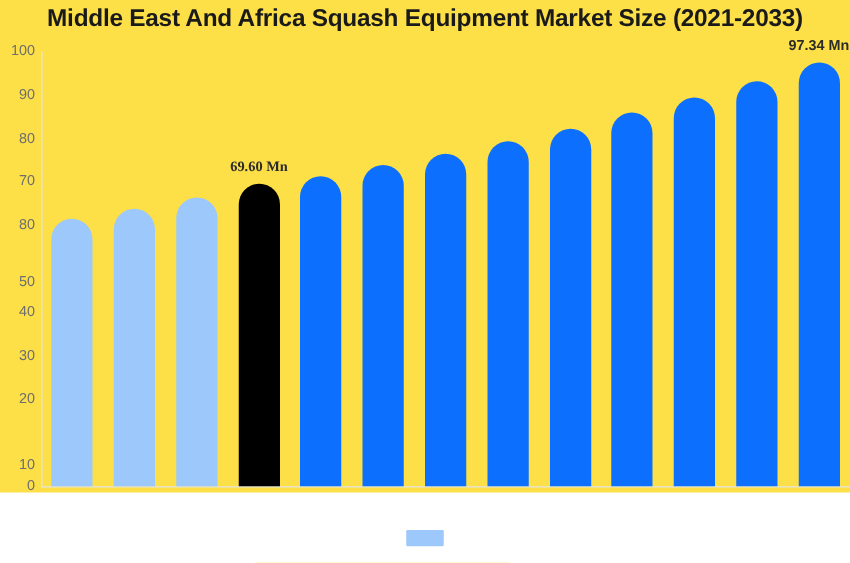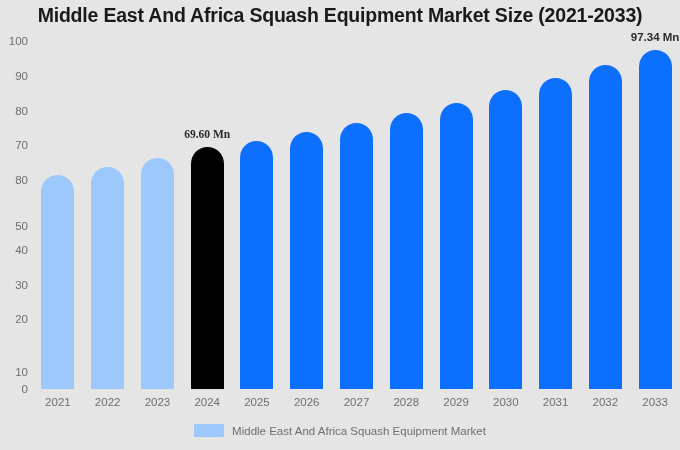--- a/index.html
+++ b/index.html
@@ -10,22 +10,22 @@
   body {
     width: 680px;
     height: 450px;
     font-family: "Liberation Sans", sans-serif;
     overflow: hidden;
     position: relative;
   }
   #chart-root {
     position: relative;
     width: 680px;
-    height: 450px;
-    background: #e5e5e5;
+    height: 394px;
+    background: #fde047;
   }
   .chart-title {
     position: absolute;
     top: 4px;
     left: 0;
     width: 680px;
     text-align: center;
     font-size: 19.5px;
     font-weight: bold;
     color: #1a1a1a;
@@ -199,36 +199,20 @@
       </div>
       <div class="bar-slot" style="left: 555.846px; width: 33px;">
         <div class="bar" style="height: 323.64px; background: rgb(12, 111, 253);"></div>
       </div>
       <div class="bar-slot" style="left: 605.615px; width: 33px;">
         <div class="bar" style="height: 338.743px; background: rgb(12, 111, 253);"></div>
         <div class="bar-label" style="bottom: 345.743px;">97.34 Mn</div>
       </div>
     </div>
 
-  <div class="x-axis">
-      <div class="x-tick" style="left: -0.115385px; width: 50px;">2021</div>
-      <div class="x-tick" style="left: 49.6538px; width: 50px;">2022</div>
-      <div class="x-tick" style="left: 99.4231px; width: 50px;">2023</div>
-      <div class="x-tick" style="left: 149.192px; width: 50px;">2024</div>
-      <div class="x-tick" style="left: 198.962px; width: 50px;">2025</div>
-      <div class="x-tick" style="left: 248.731px; width: 50px;">2026</div>
-      <div class="x-tick" style="left: 298.5px; width: 50px;">2027</div>
-      <div class="x-tick" style="left: 348.269px; width: 50px;">2028</div>
-      <div class="x-tick" style="left: 398.038px; width: 50px;">2029</div>
-      <div class="x-tick" style="left: 447.808px; width: 50px;">2030</div>
-      <div class="x-tick" style="left: 497.577px; width: 50px;">2031</div>
-      <div class="x-tick" style="left: 547.346px; width: 50px;">2032</div>
-      <div class="x-tick" style="left: 597.115px; width: 50px;">2033</div>
-    </div>
 
   <div class="legend">
       <div class="legend-item">
         <span class="legend-swatch" style="background: rgb(156, 200, 251);"></span>
-        <span class="legend-text">Middle East And Africa Squash Equipment Market</span>
       </div>
     </div>
 
 </div>
 
 </body></html>

